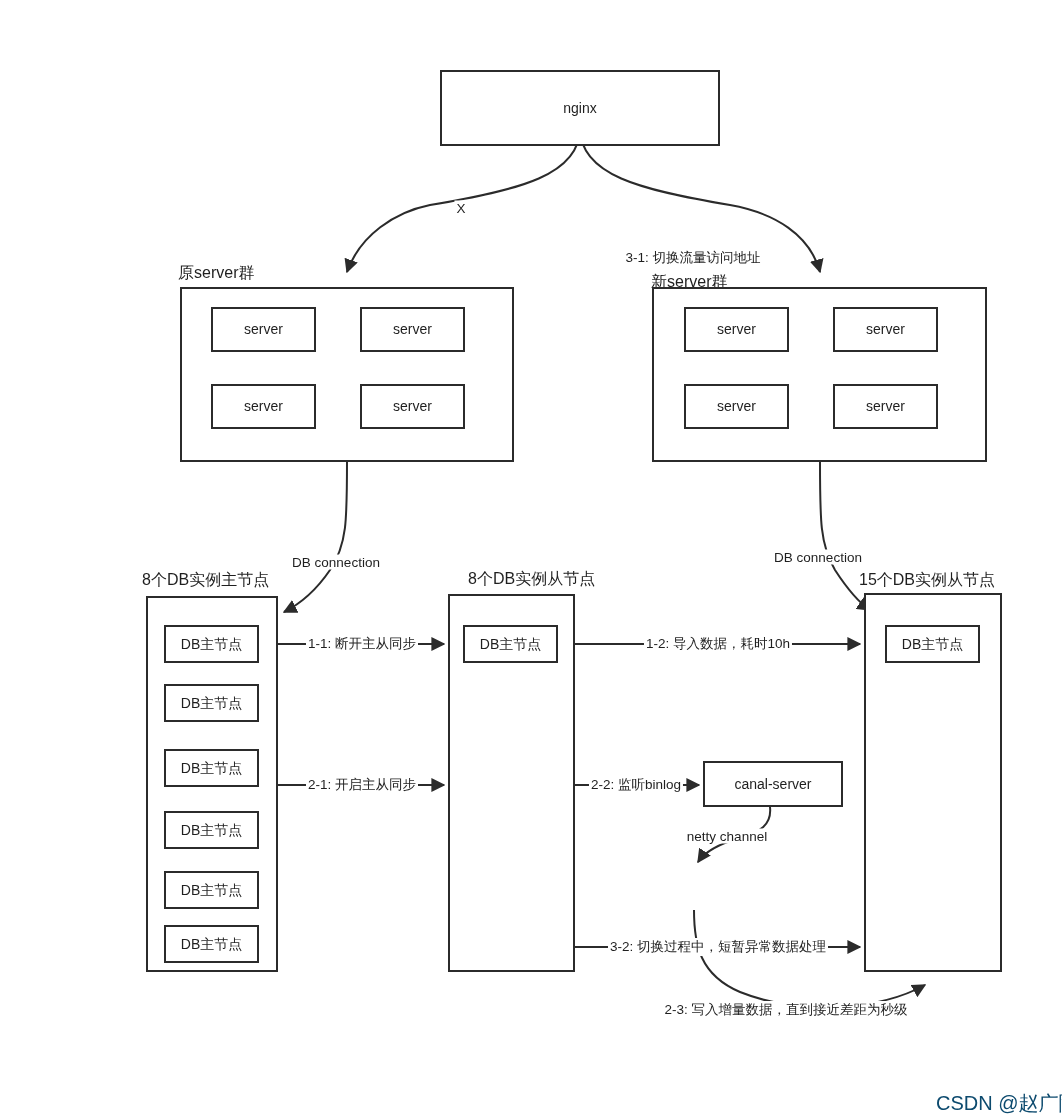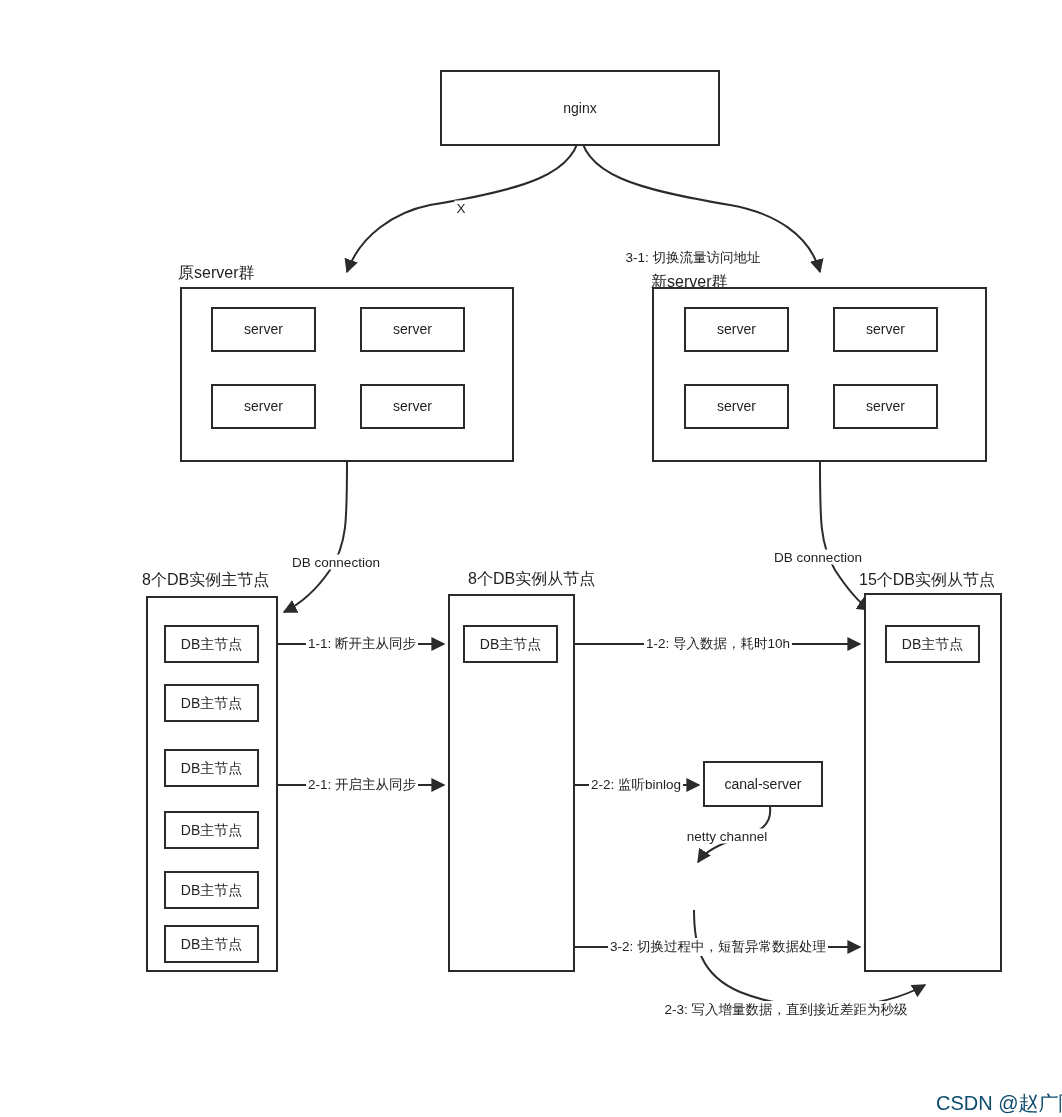--- a/index.html
+++ b/index.html
@@ -159,21 +159,21 @@
   <div class="node" style="left:463px; top:625px; width:95px; height:38px;">
     <span>DB主节点</span>
   </div>
 
   <div class="caption" style="left:859px; top:570px;">15个DB实例从节点</div>
   <div class="node group-box" style="left:864px; top:593px; width:138px; height:379px;"></div>
   <div class="node" style="left:885px; top:625px; width:95px; height:38px;">
     <span>DB主节点</span>
   </div>
 
-  <div class="node" style="left:703px; top:761px; width:120px; height:46px;">
+  <div class="node" style="left:703px; top:761px; width:140px; height:46px;">
     <span>canal-server</span>
   </div>
   <div class="edge-label" style="left:727px; top:836px;">netty channel</div>
 
   <div class="edge-label" style="left:461px; top:208px;">X</div>
   <div class="edge-label" style="left:693px; top:216px;margin-top:42px;">3-1: 切换流量访问地址</div>
   <div class="edge-label" style="left:336px; top:562px;">DB connection</div>
   <div class="edge-label" style="left:818px; top:557px;">DB connection</div>
   <div class="edge-label" style="left:362px; top:644px;text-align:right;">1-1: 断开主从同步</div>
   <div class="edge-label" style="left:718px; top:644px;">1-2: 导入数据，耗时10h</div>

